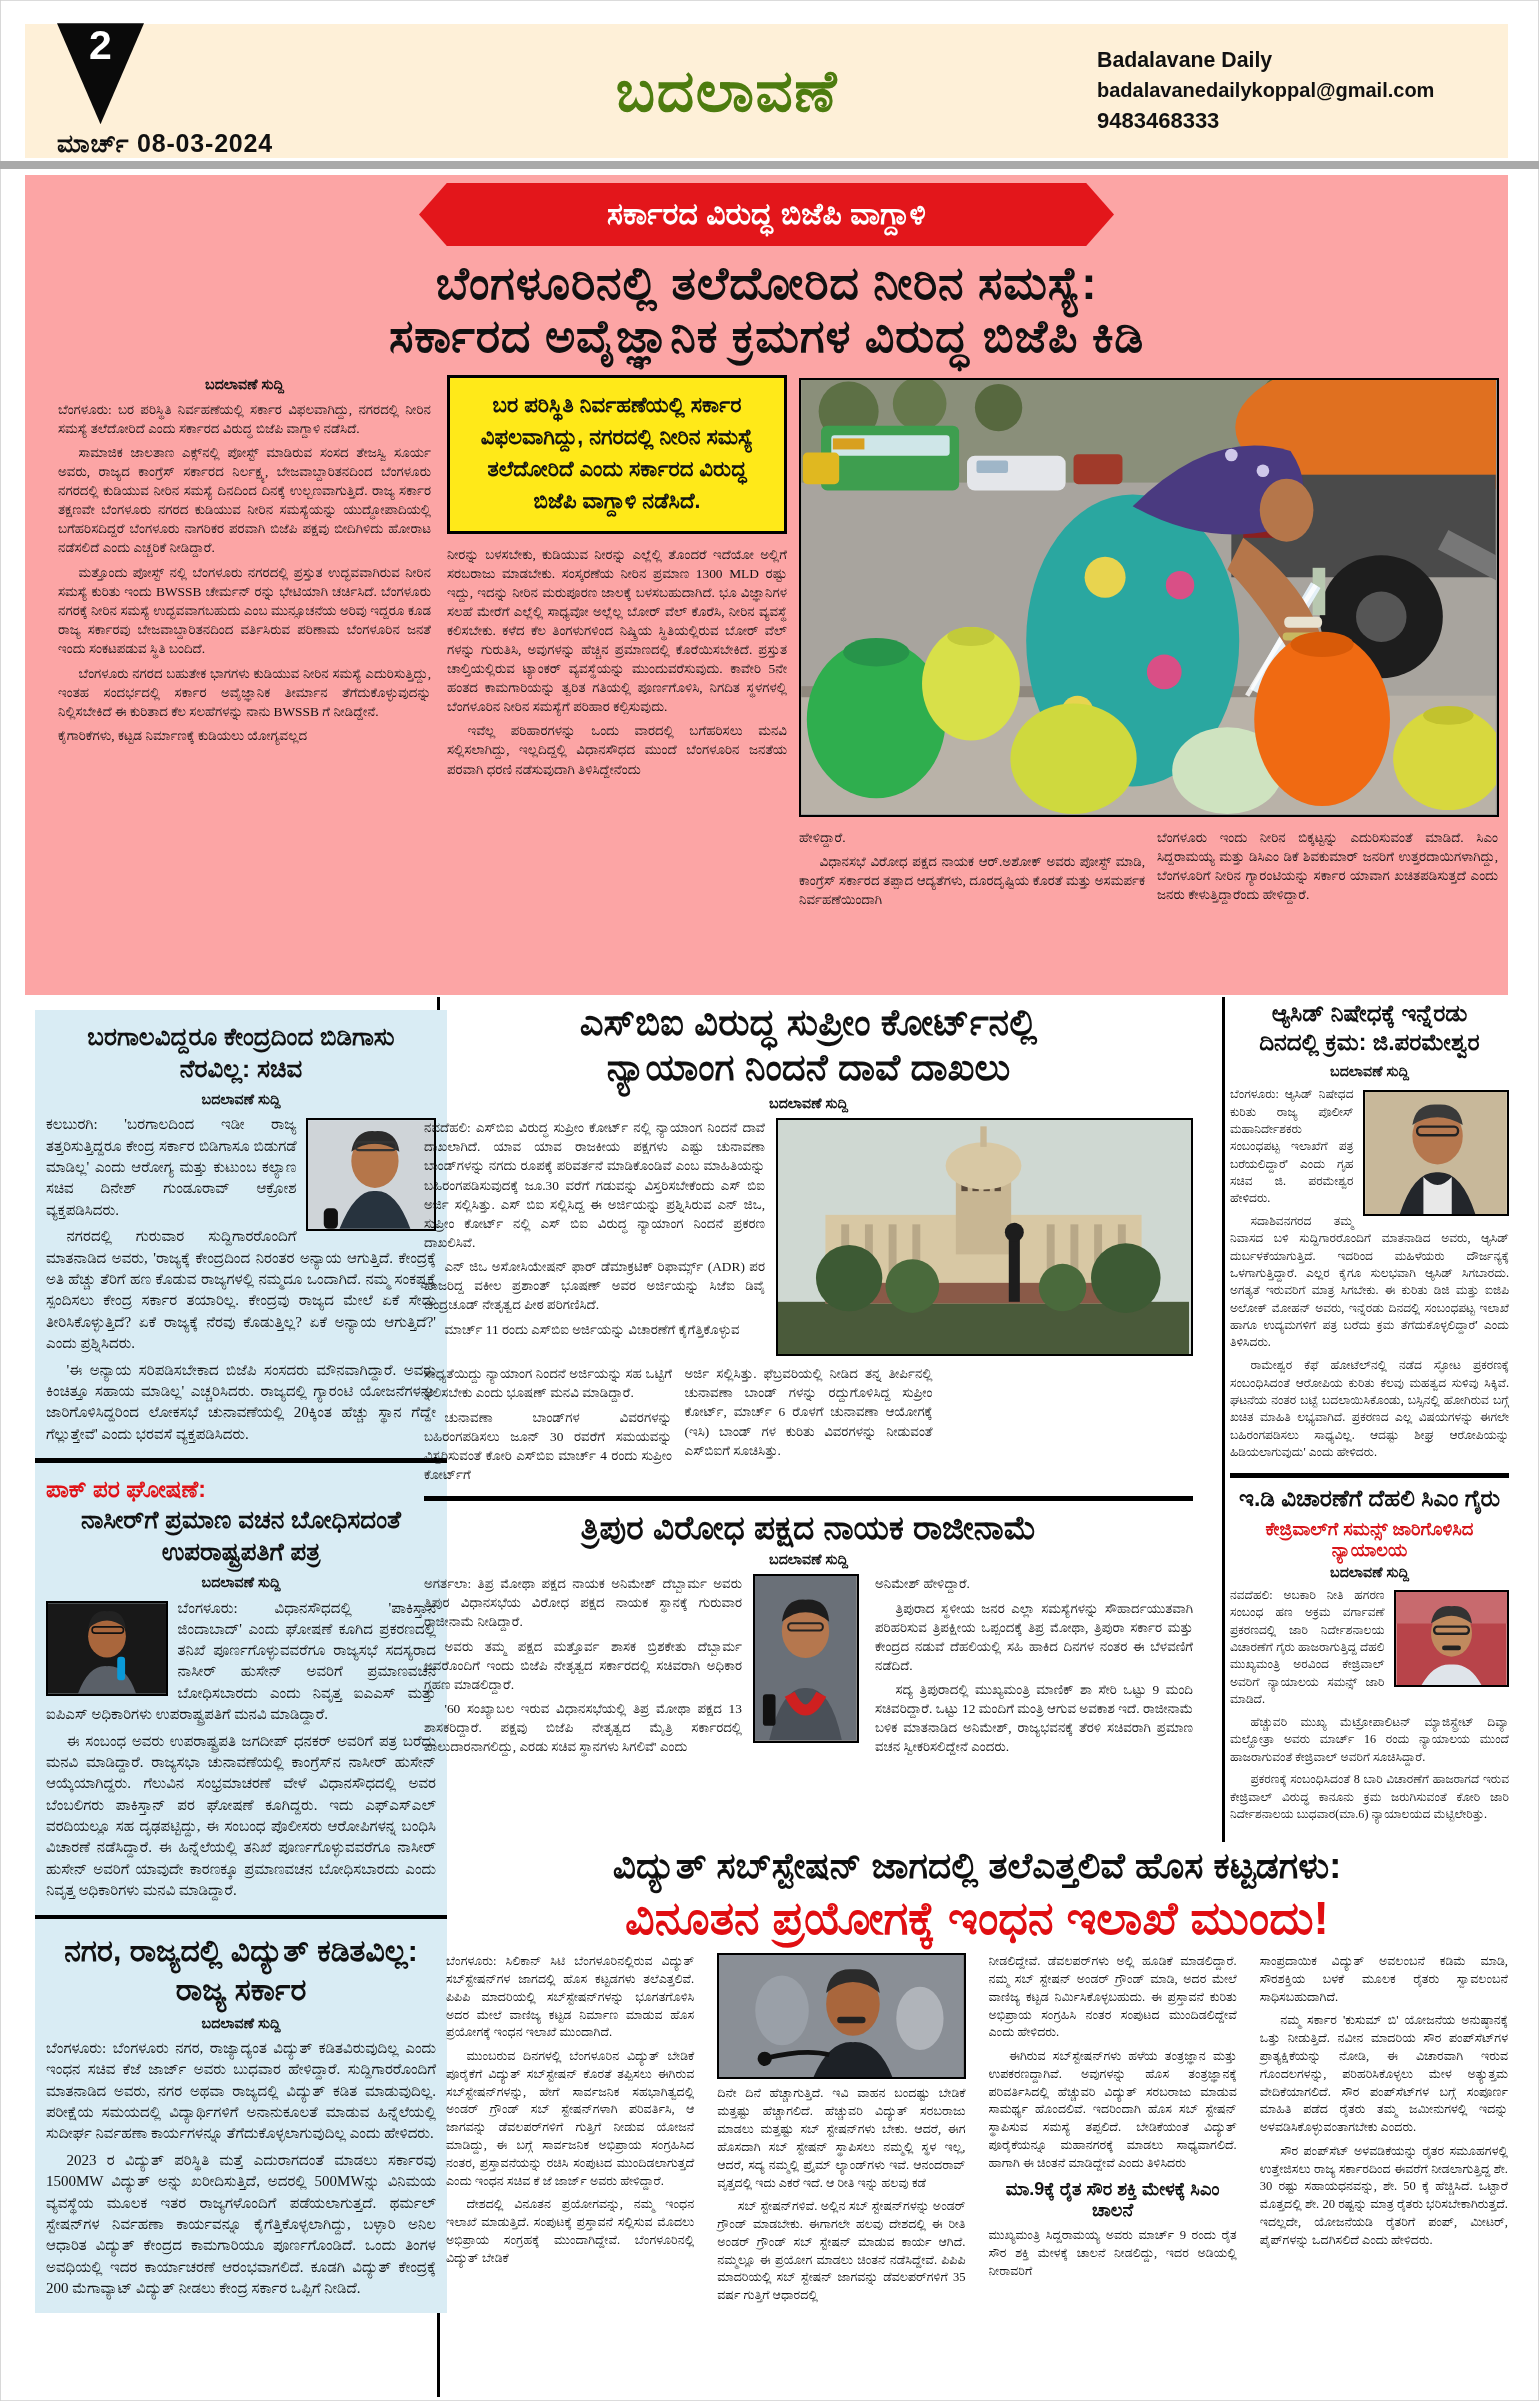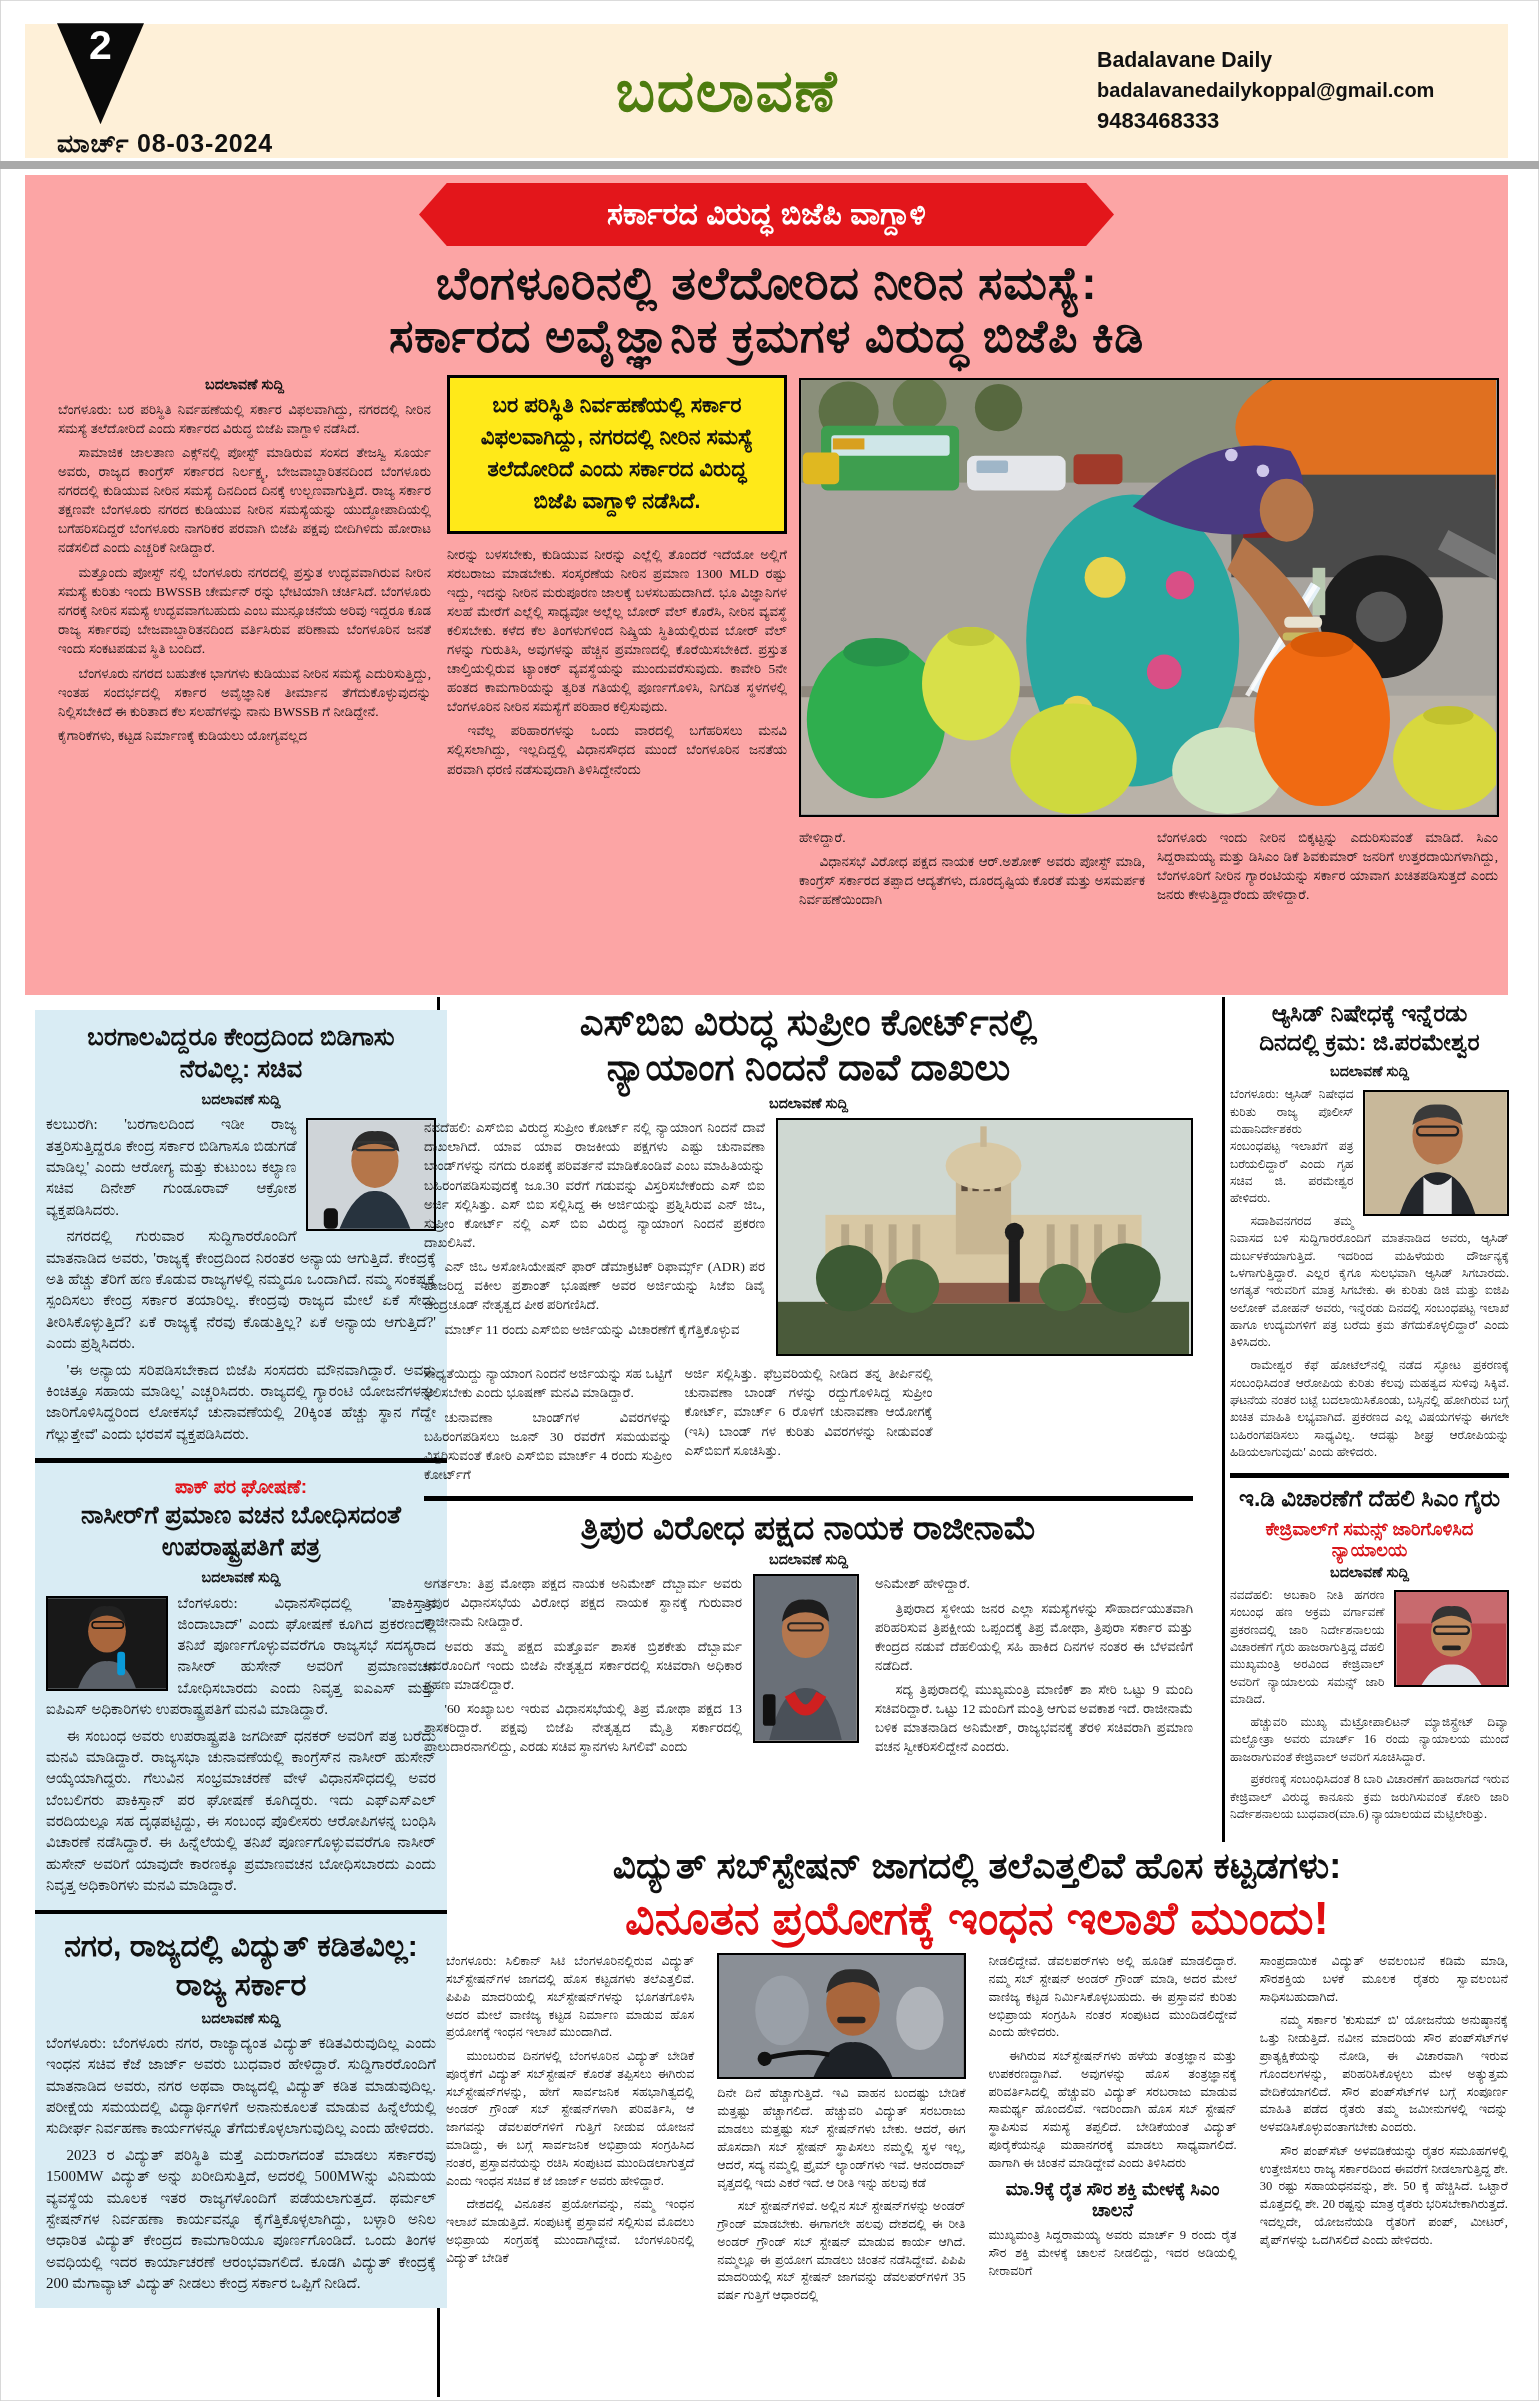--- a/index.html
+++ b/index.html
@@ -47,21 +47,21 @@
 
   
   .vrule-a{position:absolute;left:437px;top:997px;width:3.2px;height:1400px;background:#000;}
   .vrule-b{position:absolute;left:1222px;top:997px;width:3.2px;height:845px;background:#000;}
 
   
   .leftcol{position:absolute;left:25px;top:1010px;width:412px;margin-left:10px;}
   .panel{background:#D9ECF4;padding:9.5px 11px 8px;box-sizing:border-box;}
   .panel h2{margin:1.6px 6.3px 6.3px;text-align:center;font-size:24.5px;line-height:1.3;
     font-weight:900;font-family:"Liberation Sans",sans-serif;}
-  .red-label{color:#E01318;text-align:center;font-size:19px;font-weight:900;
+  .red-label{color:#E01318;font-size:23px;font-weight:900;
     font-family:"Liberation Sans",sans-serif;margin:3.2px 0 1.6px;}
   .divider{height:4.7px;background:#000;}
   .p-photo{border:2.4px solid #000;box-sizing:border-box;}
   .float-r{float:right;margin:3.2px 0 6.3px 9.5px;}
   .float-l{float:left;margin:3.2px 9.5px 6.3px 0;}
   .panel .para{font-size:15px;}
   .clear{clear:both;}
 
   
   .midcol{position:absolute;left:424px;top:997px;width:769px;}

